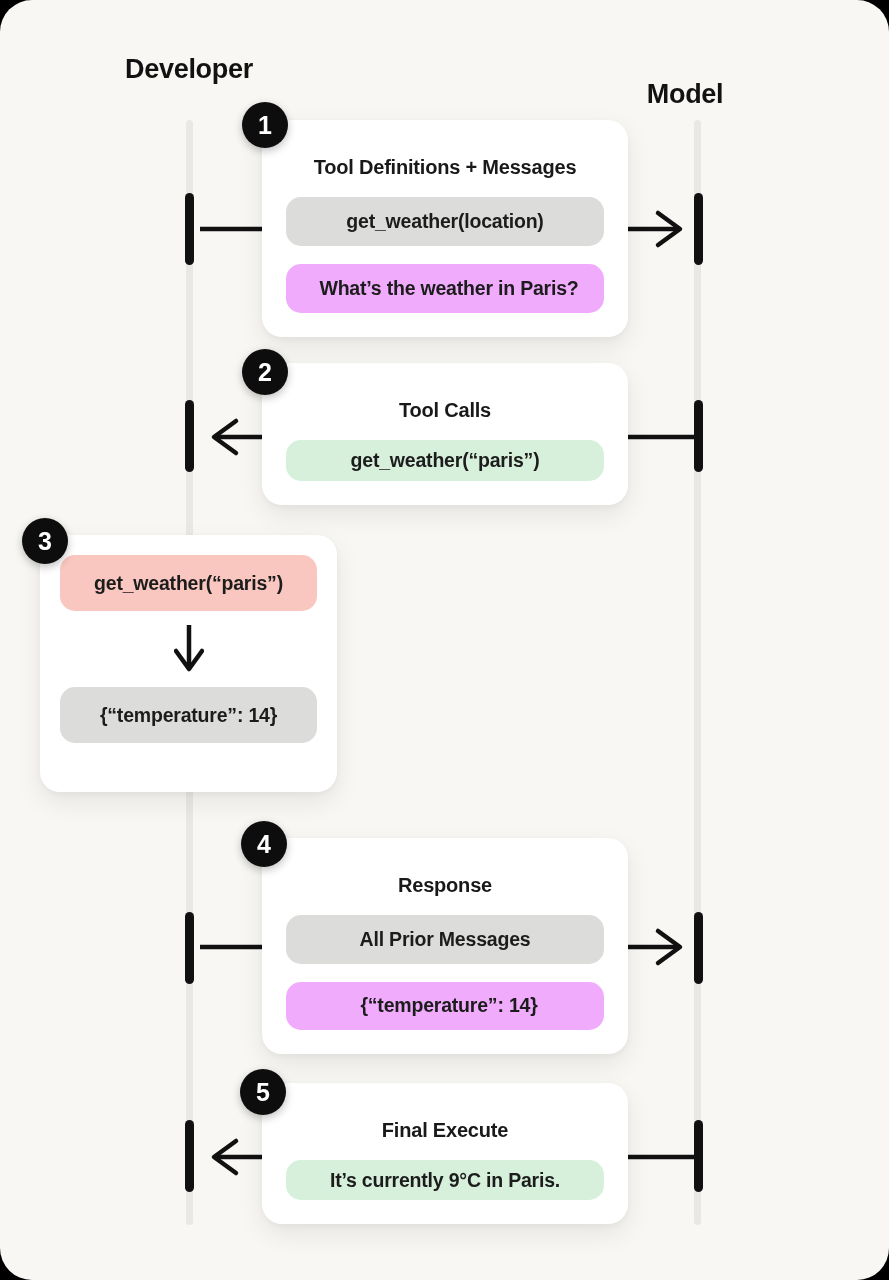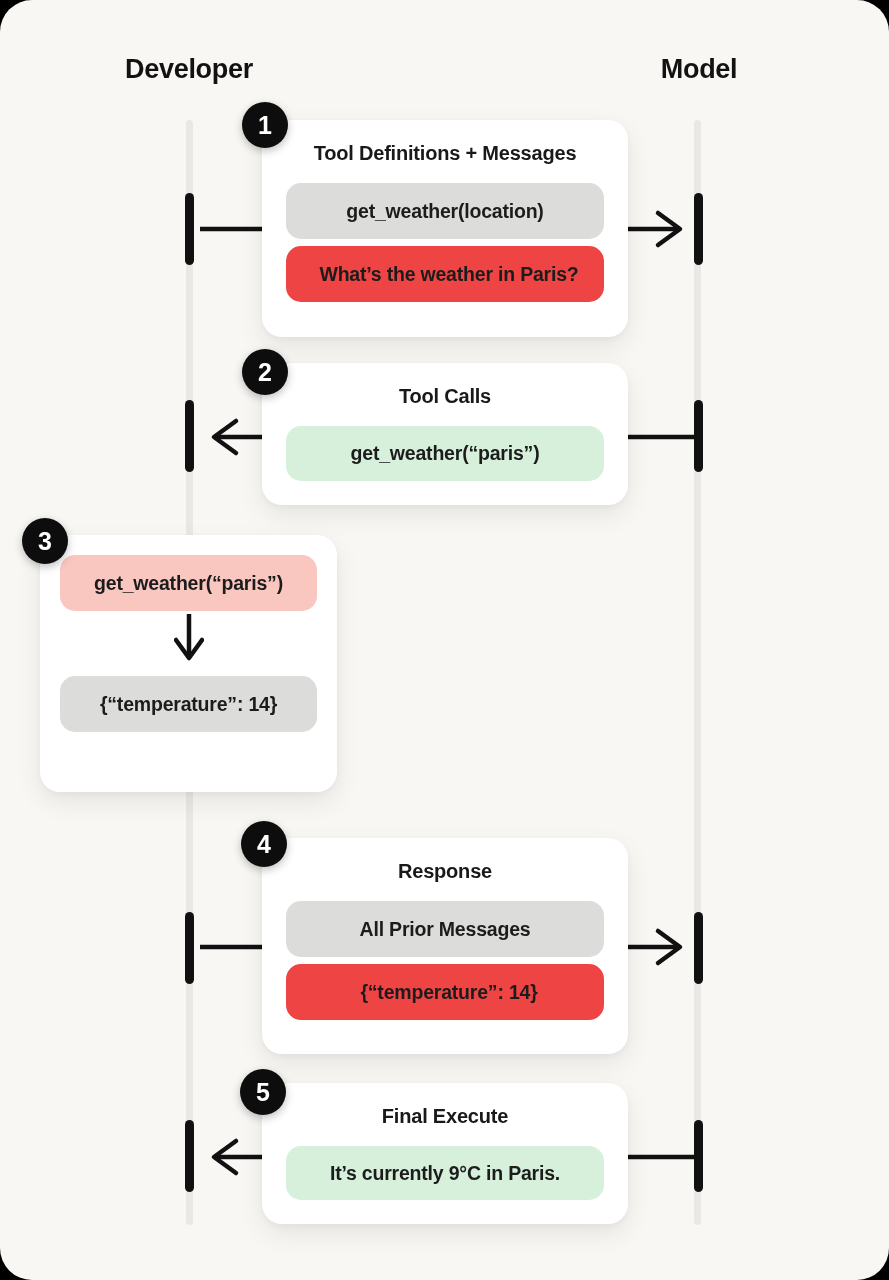--- a/index.html
+++ b/index.html
@@ -10,51 +10,51 @@
   }
   .panel{
     position:absolute;left:0;top:0;width:889px;height:1280px;
     background:#f8f7f4;border-radius:32px;
   }
   .col-label{
     position:absolute;top:54px;width:260px;text-align:center;
     font-size:27px;font-weight:700;color:#121212;letter-spacing:-.3px;
   }
   .col-label.dev{left:59px;}
-  .col-label.model{left:569px;}
+  .col-label.model{left:555px;margin-top:25px;}
   .lifeline{
     position:absolute;width:7px;top:120px;height:1105px;
     background:#e9e8e5;border-radius:4px;
   }
   .lifeline.dev{left:186px;}
   .lifeline.model{left:694px;}
   .actbar{
     position:absolute;width:9px;height:72px;background:#111;border-radius:5px;
   }
   .actbar.dev{left:185px;}
   .actbar.model{left:694px;}
   .arrow-svg{position:absolute;overflow:visible;z-index:1;}
   .card{
     position:absolute;background:#fff;border-radius:20px;z-index:2;
     box-shadow:0 10px 26px rgba(0,0,0,.08), 0 2px 6px rgba(0,0,0,.04);
     display:flex;flex-direction:column;align-items:stretch;
     padding:20px 24px 24px 24px;box-sizing:border-box;
   }
   .card-title{
     text-align:center;font-size:20px;font-weight:600;color:#191919;
-    letter-spacing:-.2px;margin:2px 0 18px 0;
+    letter-spacing:-.2px;margin:16px 0 18px 0;
   }
   .pill{
     height:56px;border-radius:15px;display:flex;align-items:center;justify-content:center;
     font-size:19.5px;font-weight:600;color:#1c1c1c;letter-spacing:-.2px;
-    margin-bottom:7px;
+    margin-bottom:18px;
   }
   .pill:last-child{margin-bottom:0;}
   .pill-gray{background:#dcdcda;}
-  .pill-blue{background:#ef4444;padding-left:8px;}
+  .pill-blue{background:#f0abfc;padding-left:8px;}
   .pill-green{background:#d6f0db;}
   .pill-pink{background:#f9c7c0;}
   .badge{
     position:absolute;width:46px;height:46px;border-radius:50%;
     background:#0d0d0d;color:#fff;display:flex;align-items:center;justify-content:center;
     font-size:25px;font-weight:700;z-index:3;
     box-shadow:0 3px 8px rgba(0,0,0,.25);
   }
   .down-arrow-wrap{
     display:flex;justify-content:center;margin:-4px 0 14px 0;height:48px;

